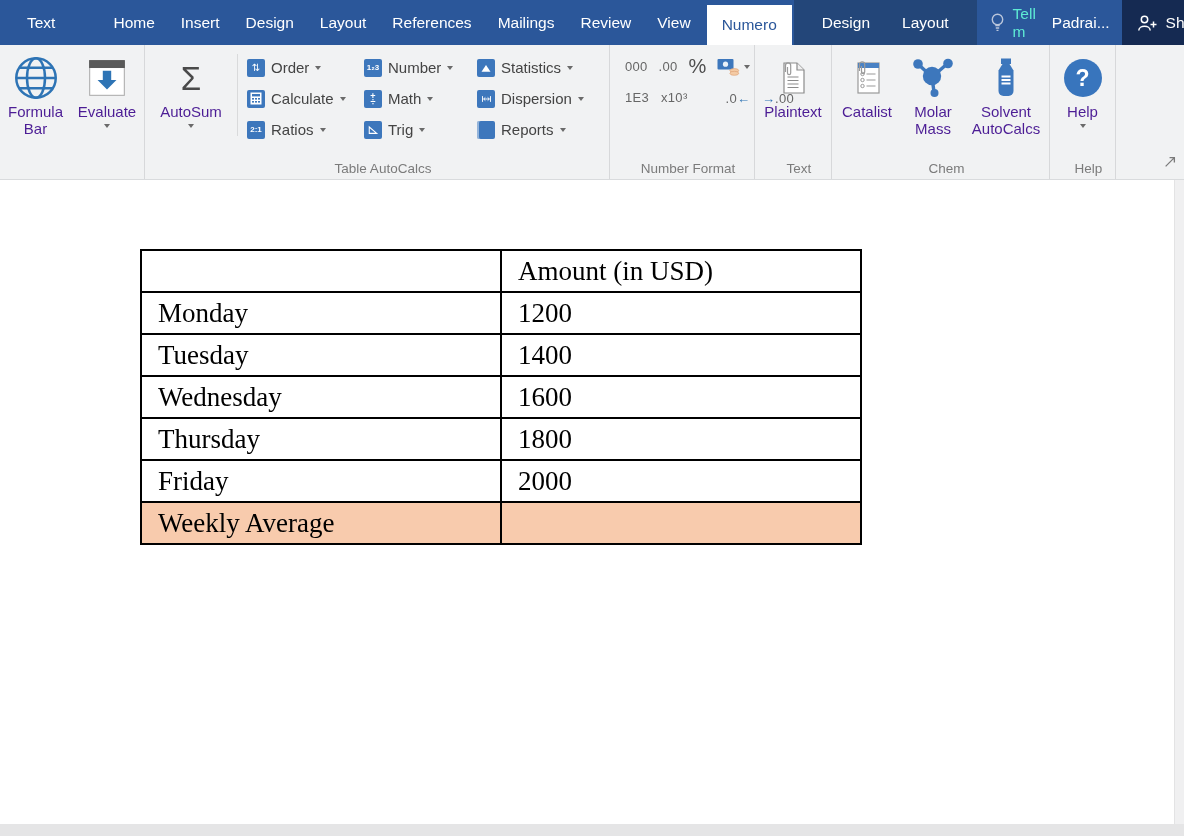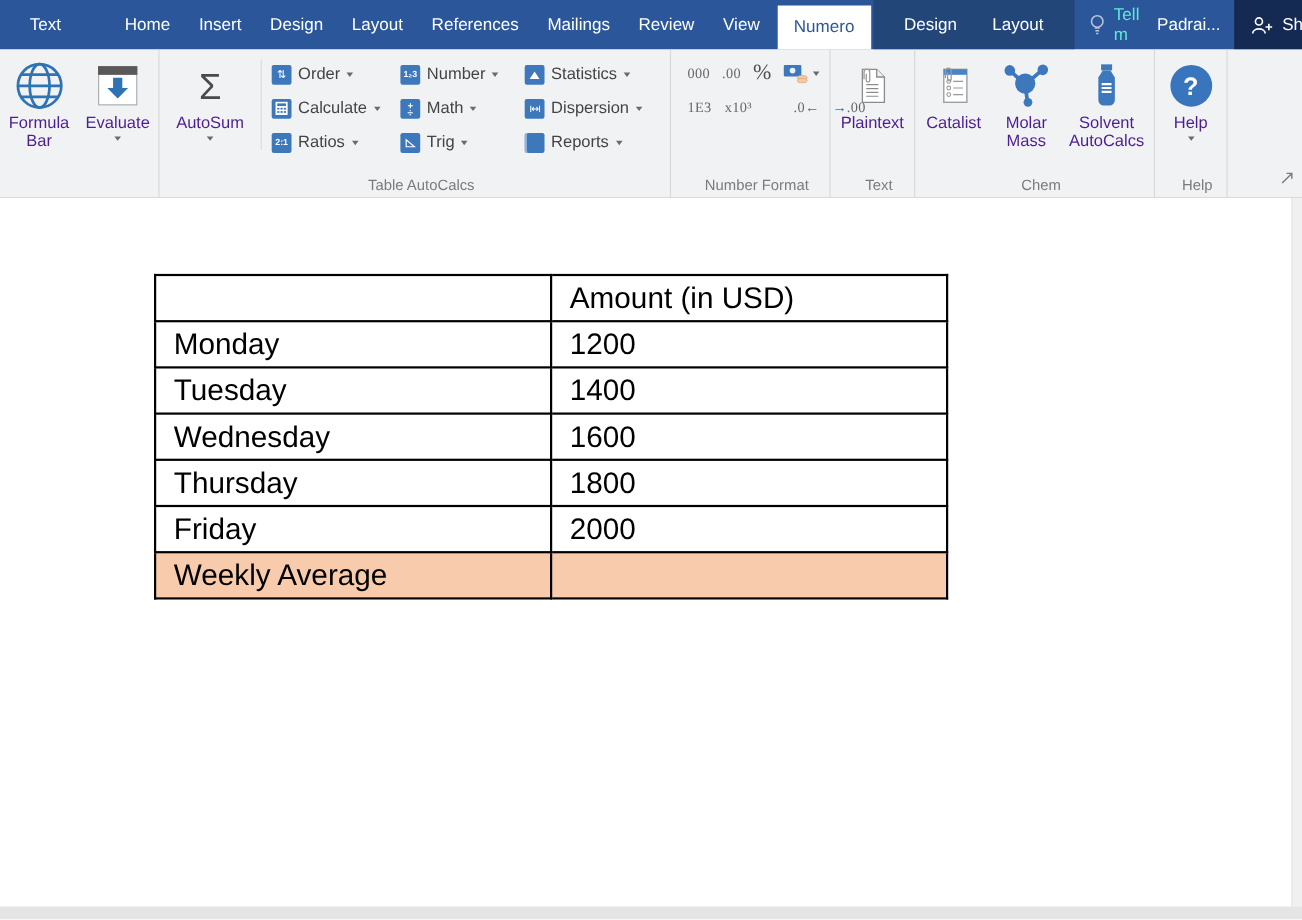--- a/index.html
+++ b/index.html
@@ -30,38 +30,38 @@
   .sigma{font-size:33px;color:#4A4A4A;line-height:33px;}
 
   .scol{display:flex;flex-direction:column;padding-top:1px;}
   .smallbtn{height:31px;display:flex;align-items:center;gap:6px;padding-left:9px;font-size:15px;cursor:default;}
   .sic{width:18px;height:18px;background:#3D77BC;border-radius:2px;color:#fff;display:flex;align-items:center;justify-content:center;flex:0 0 18px;font-size:9px;}
   .sic-math{flex-direction:column;font-size:9px;line-height:6px;font-weight:bold;}
   .sic-reports{box-shadow:inset 2px 0 0 rgba(255,255,255,.45);}
   .gsep{width:1px;background:#D9DADB;height:82px;margin-top:3px;}
 
   
-  .nfrow{height:31px;display:flex;align-items:center;padding-left:15px;color:#666;font-family:Liberation Serif, serif;}
+  .nfrow{height:31px;display:flex;align-items:center;padding-left:15px;color:#666;}
   .nf-sm{font-size:13px;letter-spacing:.3px;}
   .nf-pct{font-size:20px;color:#4E4E4E;}
   .nf-div{width:1px;height:18px;background:#D6D7D8;margin:0 7px;}
   .nf-arrow{color:#2E74B5;font-size:13px;font-weight:bold;}
   .moneywrap{display:flex;align-items:center;gap:4px;}
 
   
   .rfill{flex:1;border-right:none;position:relative;}
   .collapse-arrow{position:absolute;right:7px;bottom:10px;}
 
   
   .doc{position:absolute;top:180px;left:0;width:1175px;height:644px;background:#fff;}
   .vscroll{position:absolute;top:180px;right:0;width:9px;height:644px;background:#F0F0F1;border-left:1px solid #E3E3E4;}
   .statusbar{position:absolute;bottom:0;left:0;width:1184px;height:12px;background:#E5E5E6;}
 
   table.datatable{position:absolute;left:140px;top:69px;width:720px;border-collapse:collapse;table-layout:fixed;font-size:27px;color:#000;}
-  table.datatable td{border:2px solid #000;height:40px;padding:0 0 0 16px;vertical-align:middle;white-space:nowrap;overflow:hidden;}
+  table.datatable td{border:2px solid #000;height:40px;padding:0 0 0 16px;vertical-align:middle;white-space:nowrap;overflow:hidden;font-family:Liberation Serif, serif;}
   tr.hl td{background:#F8CBAD;}
 
   svg{display:block;}
 </style>
 </head>
 <body>
 
 <div class="app">
 
   <div class="menubar">

